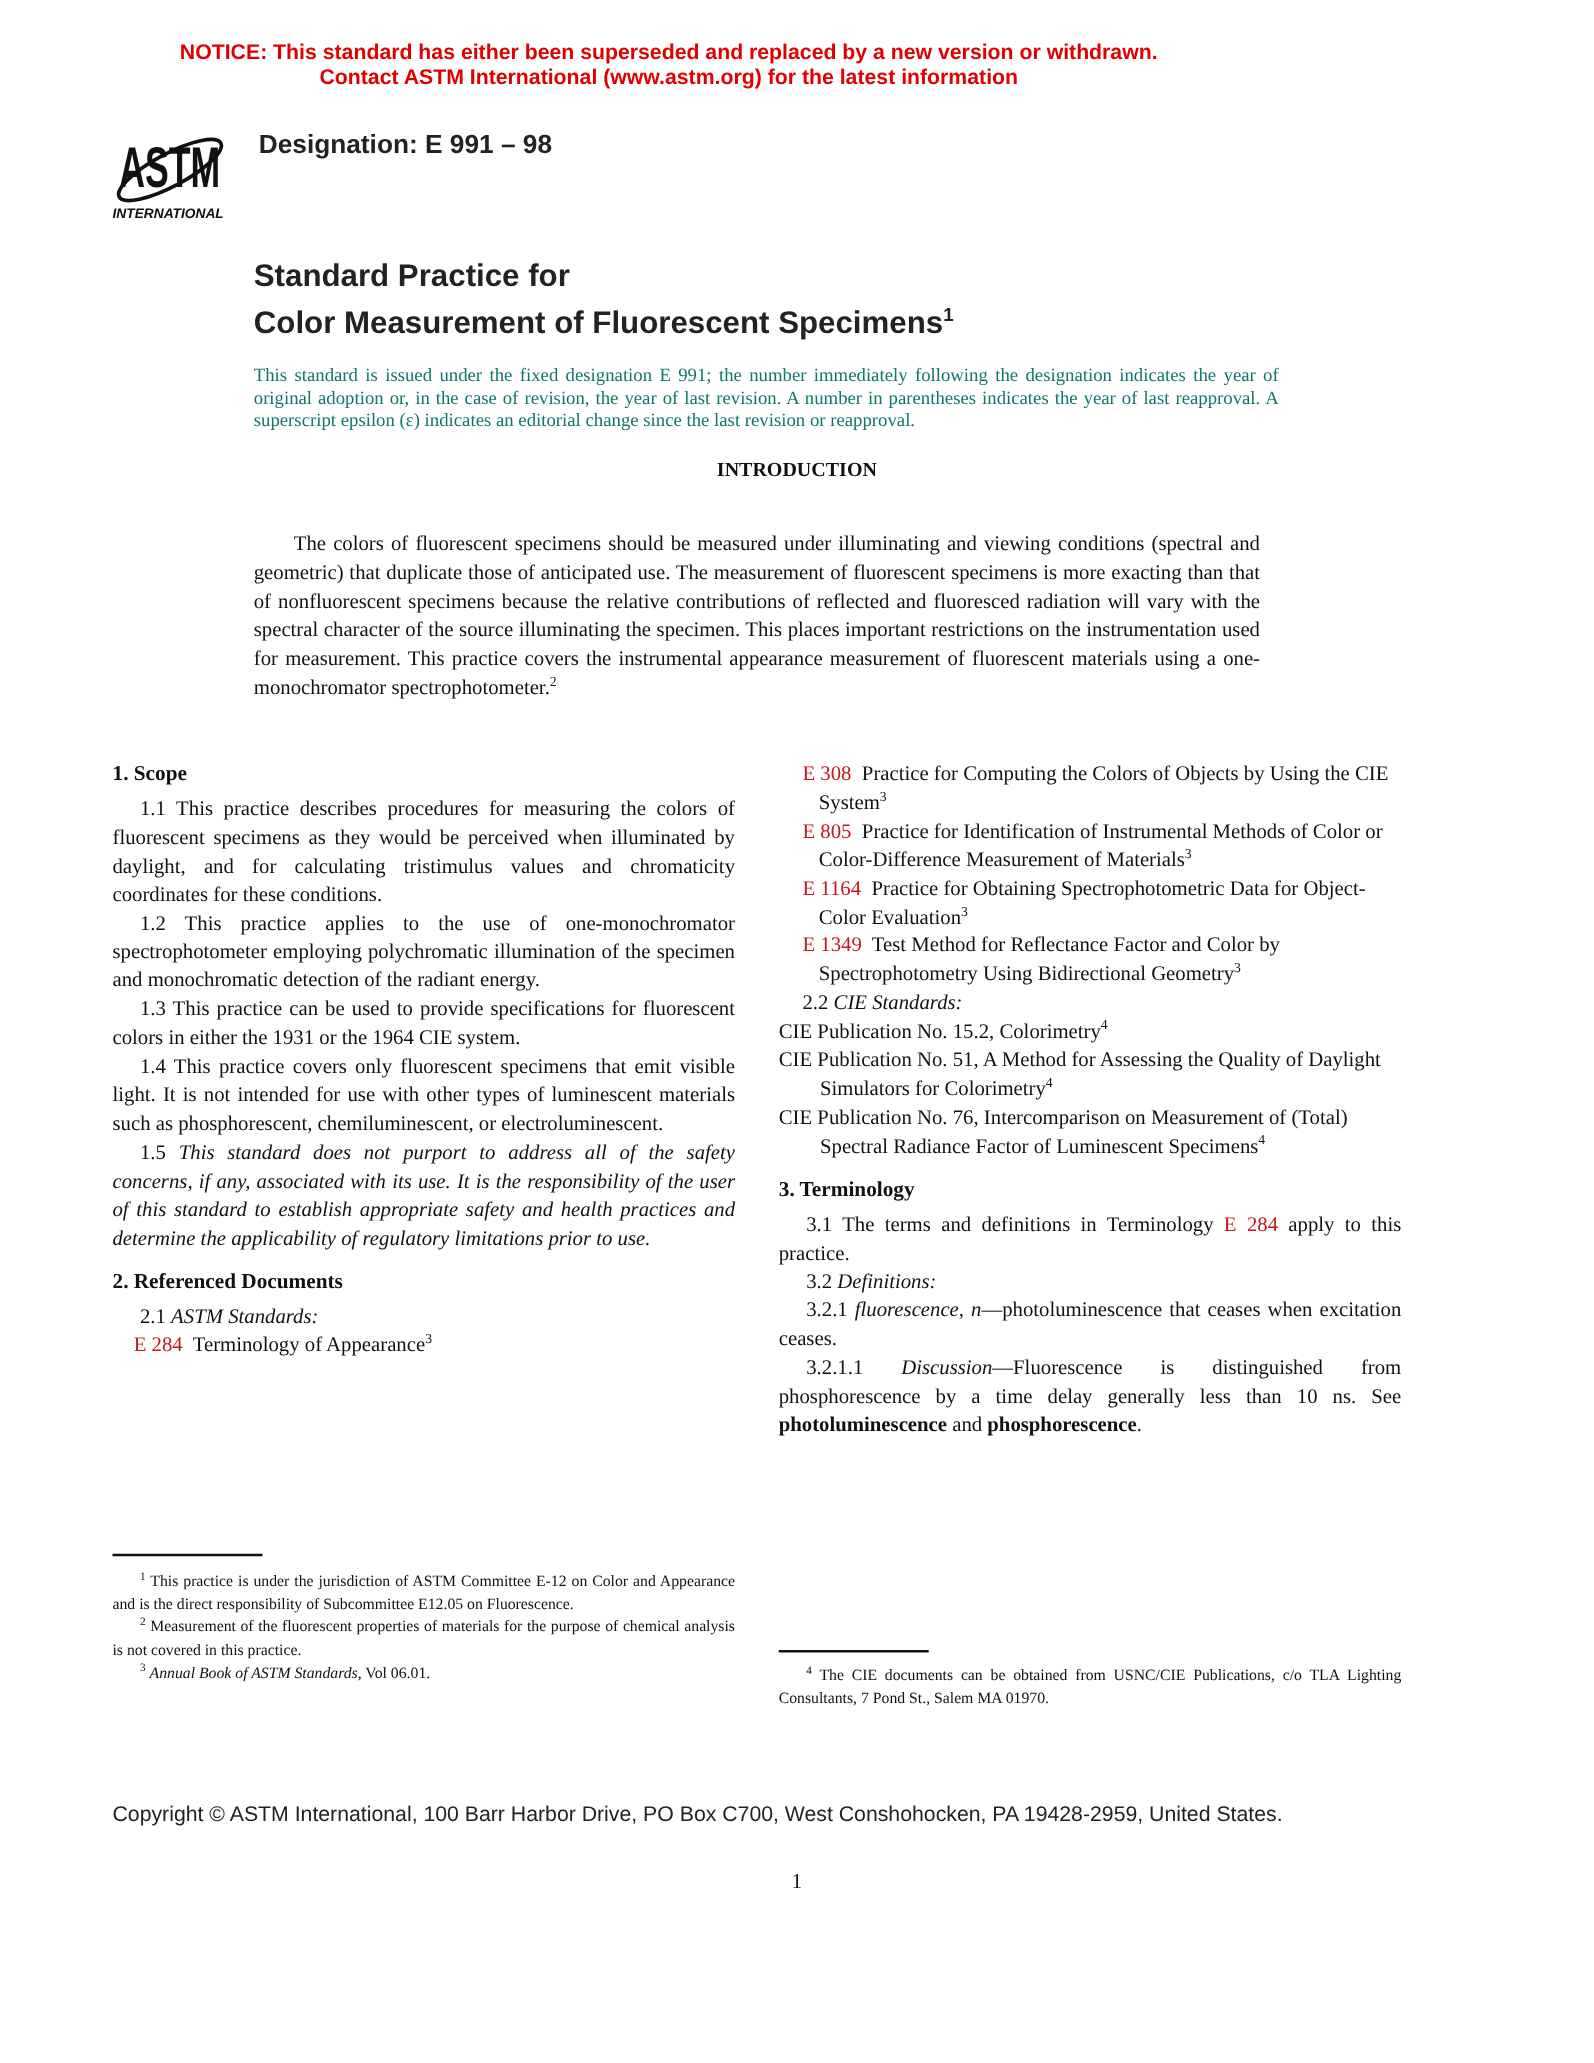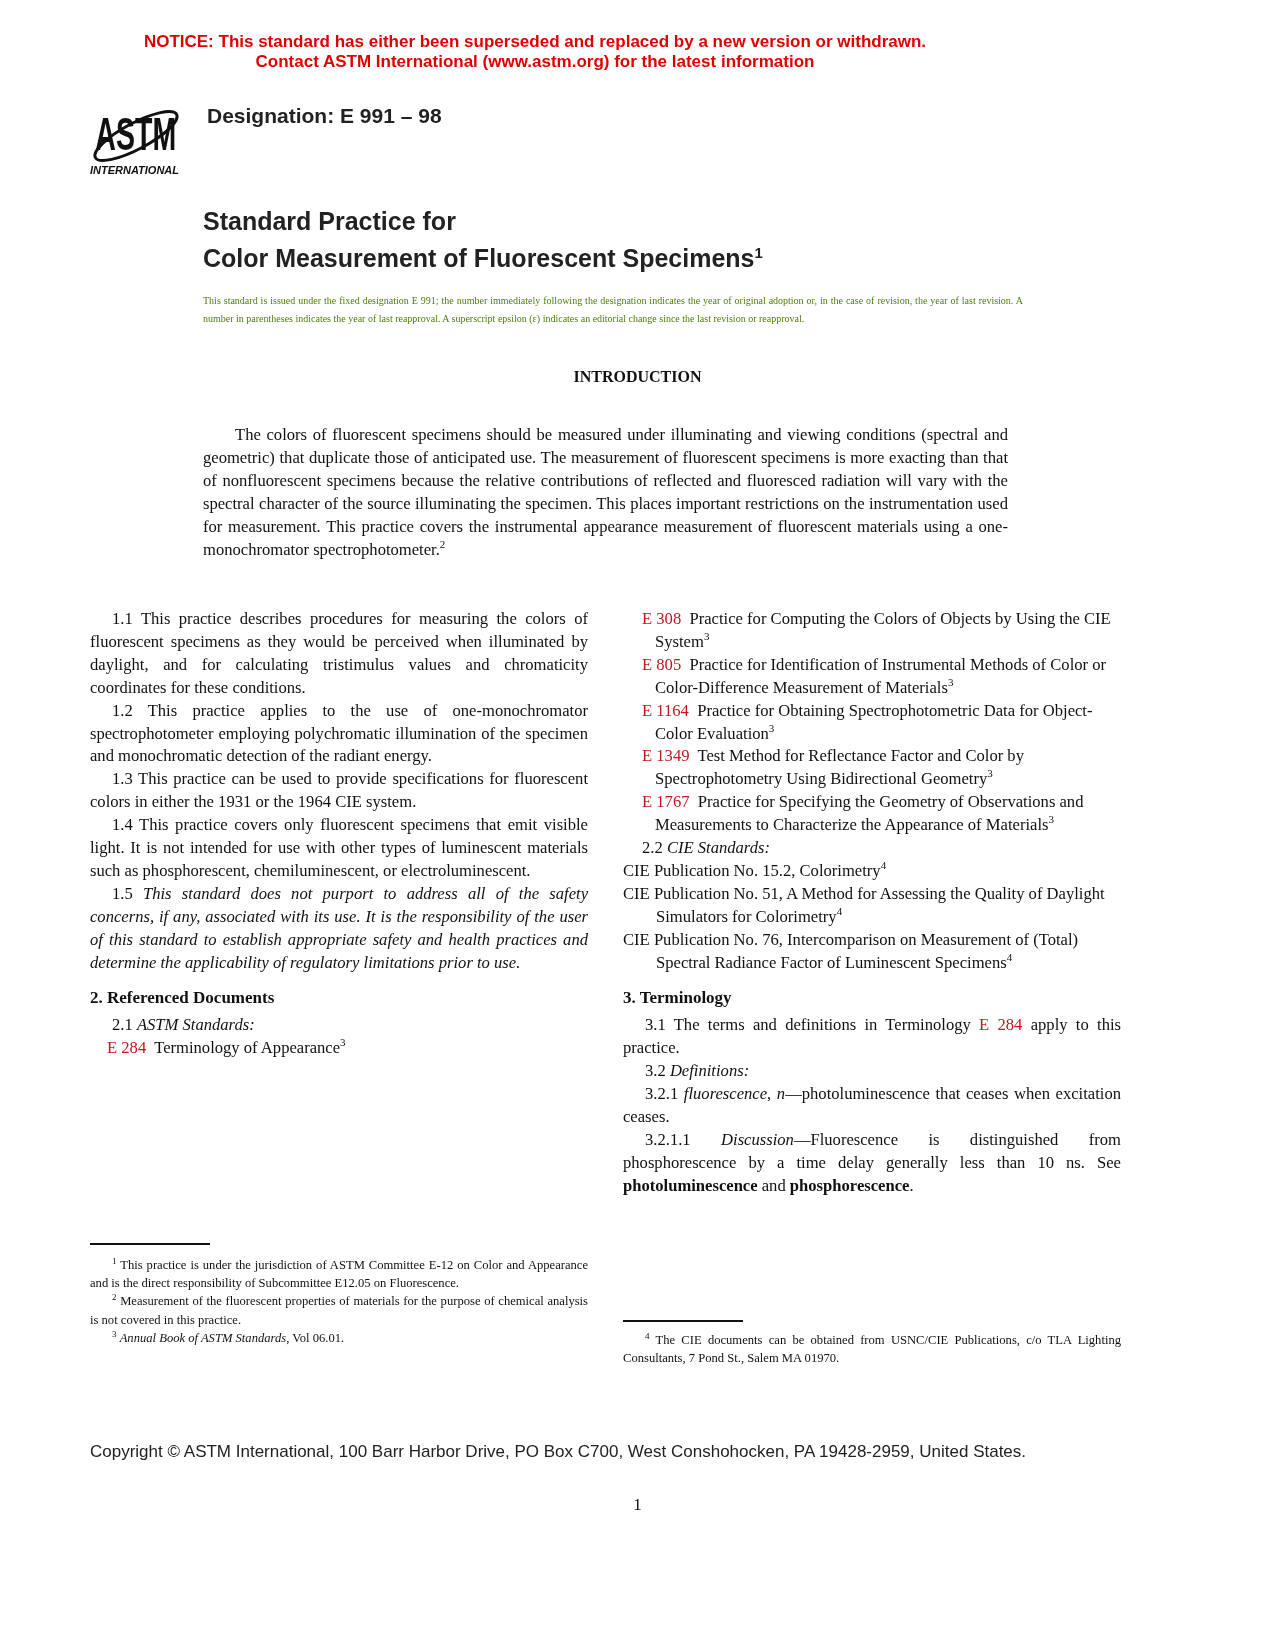--- a/index.html
+++ b/index.html
@@ -5,21 +5,21 @@
   html, body { margin: 0; padding: 0; background: #ffffff; }
   body { width: 1275px; height: 1650px; position: relative; overflow: hidden; color: #111; }
   .sans { font-family: "Liberation Sans", sans-serif; }
   .serif { font-family: "Liberation Serif", serif; }
   .abs { position: absolute; }
   .notice { left: 0; width: 1070px; text-align: center; color: #e00000; font-weight: bold; font-size: 17px; line-height: 20px; top: 32px; }
   .logo { left: 88px; top: 88px; width: 110px; height: 92px; }
   .designation { left: 207px; top: 104px; font-size: 21px; font-weight: bold; color: #222; }
   .title { left: 203px; top: 206px; font-size: 25px; font-weight: bold; line-height: 31px; color: #222; }
   .title sup { font-size: 15px; }
-  .issued { left: 203px; top: 292px; width: 820px; font-size: 10px; line-height: 18px; text-align: justify; color: #4d7c0f; }
+  .issued { left: 203px; top: 292px; width: 820px; font-size: 15px; line-height: 18px; text-align: justify; color: #0f766e; }
   .intro-head { left: 0; width: 1275px; text-align: center; top: 368px; font-weight: bold; font-size: 16px; }
   .intro { left: 203px; top: 423px; width: 805px; font-size: 16.6px; line-height: 23px; text-align: justify; text-indent: 32px; }
   .col { font-size: 16.6px; line-height: 22.9px; }
   .colL { left: 90px; top: 608px; width: 498px; }
   .colR { left: 623px; top: 608px; width: 498px; }
   .col p { margin: 0; text-align: justify; }
   .ind { text-indent: 22px; }
   .h { font-weight: bold; font-size: 17px; margin: 0 0 5px 0 !important; }
   .ref { padding-left: 32px; text-indent: -13px; text-align: left !important; }
   .ref2 { padding-left: 32px; text-indent: -13px; text-align: left !important; }
@@ -56,20 +56,21 @@
   <div>Standard Practice for</div>
   <div><span>Color Measurement of Fluorescent Specimens</span><sup>1</sup></div>
 </div>
 
 <div class="abs issued serif">This standard is issued under the fixed designation E 991; the number immediately following the designation indicates the year of original adoption or, in the case of revision, the year of last revision. A number in parentheses indicates the year of last reapproval. A superscript epsilon (ε) indicates an editorial change since the last revision or reapproval.</div>
 
 <div class="abs intro-head serif">INTRODUCTION</div>
 <div class="abs intro serif"><span>The colors of fluorescent specimens should be measured under illuminating and viewing conditions (spectral and geometric) that duplicate those of anticipated use. The measurement of fluorescent specimens is more exacting than that of nonfluorescent specimens because the relative contributions of reflected and fluoresced radiation will vary with the spectral character of the source illuminating the specimen. This places important restrictions on the instrumentation used for measurement. This practice covers the instrumental appearance measurement of fluorescent materials using a one-monochromator spectrophotometer.</span><span class="sup">2</span></div>
 
 <div class="abs col colL serif">
+  <p class="h">1.  Scope</p>
   <p class="ind">1.1 This practice describes procedures for measuring the colors of fluorescent specimens as they would be perceived when illuminated by daylight, and for calculating tristimulus values and chromaticity coordinates for these conditions.</p>
   <p class="ind">1.2 This practice applies to the use of one-monochromator spectrophotometer employing polychromatic illumination of the specimen and monochromatic detection of the radiant energy.</p>
   <p class="ind">1.3 This practice can be used to provide specifications for fluorescent colors in either the 1931 or the 1964 CIE system.</p>
   <p class="ind">1.4 This practice covers only fluorescent specimens that emit visible light. It is not intended for use with other types of luminescent materials such as phosphorescent, chemiluminescent, or electroluminescent.</p>
   <p class="ind"><span>1.5 </span><i>This standard does not purport to address all of the safety concerns, if any, associated with its use. It is the responsibility of the user of this standard to establish appropriate safety and health practices and determine the applicability of regulatory limitations prior to use.</i></p>
   <div class="gap"></div>
   <p class="h">2.  Referenced Documents</p>
   <p class="ind"><span>2.1 </span><i>ASTM Standards:</i></p>
   <p class="ref" style="padding-left:17px;text-indent:0"><span class="red">E 284</span>&nbsp; <span>Terminology of Appearance</span><span class="sup">3</span></p>
 </div>
@@ -79,21 +80,20 @@
   <p class="fi"><span class="fs">1</span> <span>This practice is under the jurisdiction of ASTM Committee E-12 on Color and Appearance and is the direct responsibility of Subcommittee E12.05 on Fluorescence.</span></p>
   <p class="fi"><span class="fs">2</span> <span>Measurement of the fluorescent properties of materials for the purpose of chemical analysis is not covered in this practice.</span></p>
   <p class="fi"><span class="fs">3</span> <i>Annual Book of ASTM Standards</i><span>, Vol 06.01.</span></p>
 </div>
 
 <div class="abs col colR serif">
   <p class="ref"><span class="red">E 308</span>&nbsp; <span>Practice for Computing the Colors of Objects by Using the CIE System</span><span class="sup">3</span></p>
   <p class="ref"><span class="red">E 805</span>&nbsp; <span>Practice for Identification of Instrumental Methods of Color or Color-Difference Measurement of Materials</span><span class="sup">3</span></p>
   <p class="ref"><span class="red">E 1164</span>&nbsp; <span>Practice for Obtaining Spectrophotometric Data for Object-Color Evaluation</span><span class="sup">3</span></p>
   <p class="ref"><span class="red">E 1349</span>&nbsp; <span>Test Method for Reflectance Factor and Color by Spectrophotometry Using Bidirectional Geometry</span><span class="sup">3</span></p>
-  <p class="ref"><span class="red">E 1767</span>&nbsp; <span>Practice for Specifying the Geometry of Observations and Measurements to Characterize the Appearance of Materials</span><span class="sup">3</span></p>
   <p style="padding-left:19px"><span>2.2  </span><i>CIE Standards:</i></p>
   <p class="ref2" style="padding-left:19px;text-indent:-19px"><span>CIE Publication No. 15.2,  Colorimetry</span><span class="sup">4</span></p>
   <p class="ref2" style="padding-left:33px;text-indent:-33px"><span>CIE Publication No. 51,  A Method for Assessing the Quality of Daylight Simulators for Colorimetry</span><span class="sup">4</span></p>
   <p class="ref2" style="padding-left:33px;text-indent:-33px"><span>CIE Publication No. 76, Intercomparison on Measurement of (Total) Spectral Radiance Factor of Luminescent Specimens</span><span class="sup">4</span></p>
   <div class="gap"></div>
   <p class="h">3.  Terminology</p>
   <p class="ind"><span>3.1  The terms and definitions in Terminology </span><span class="red">E 284</span><span> apply to this practice.</span></p>
   <p class="ind"><span>3.2  </span><i>Definitions:</i></p>
   <p class="ind"><span>3.2.1  </span><i>fluorescence</i><span>, </span><i>n</i><span>—photoluminescence that ceases when excitation ceases.</span></p>
   <p class="ind"><span>3.2.1.1 </span><i>Discussion</i><span>—Fluorescence is distinguished from phosphorescence by a time delay generally less than 10 ns. See </span><b>photoluminescence</b><span> and </span><b>phosphorescence</b><span>.</span></p>

